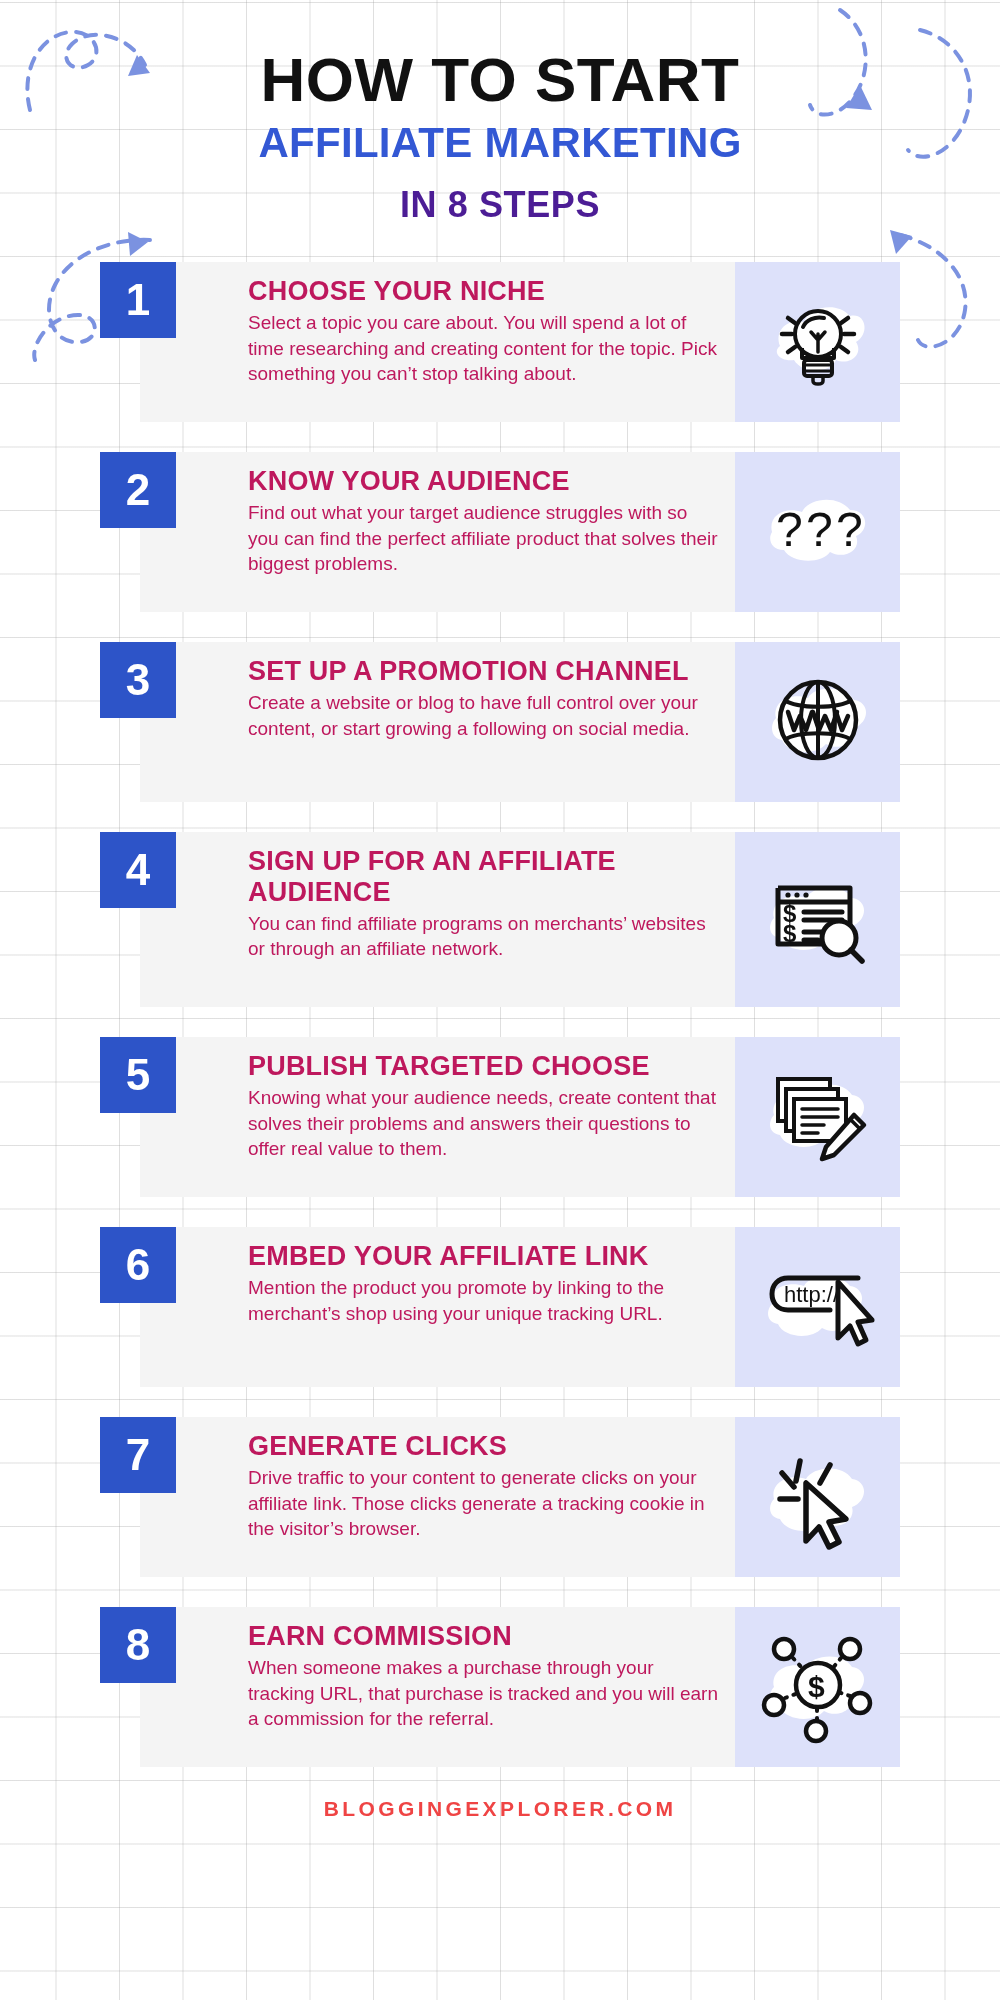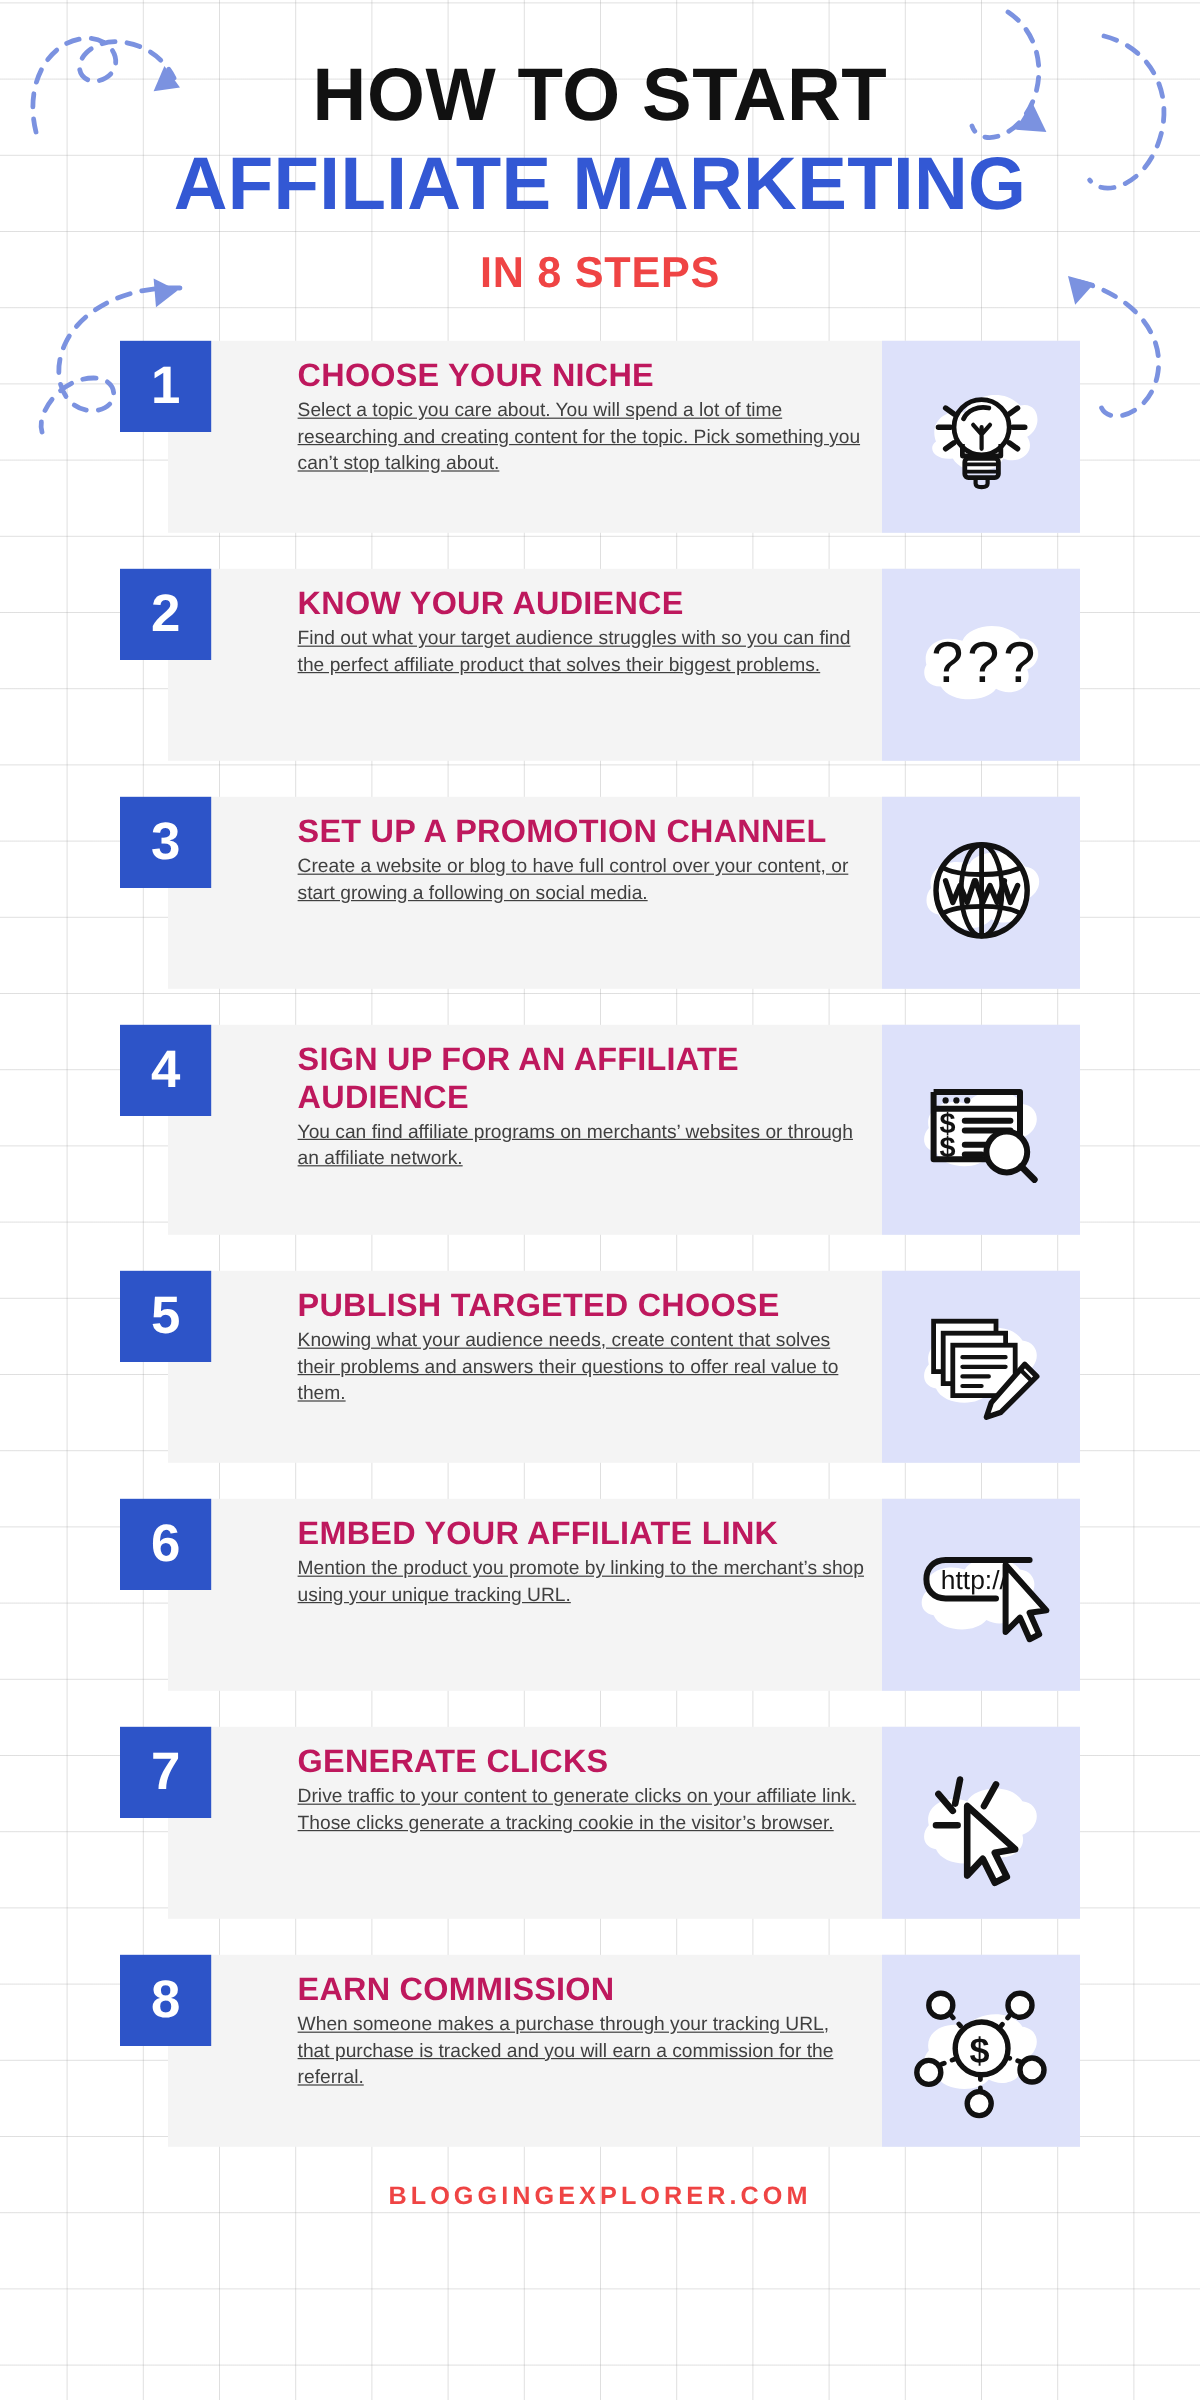--- a/index.html
+++ b/index.html
@@ -29,26 +29,26 @@
   .d-ml{ left:0px;   top:230px; }
   .d-mr{ left:880px; top:230px; }
 
   
   .header{ padding-top:49px; text-align:center; }
   .title-1{
     font-size:62px; font-weight:700; letter-spacing:.5px;
     color:#111111; line-height:1.0; white-space:nowrap;
   }
   .title-2{
-    font-size:62px; font-weight:700; letter-spacing:.3px;
+    font-size:42px; font-weight:700; letter-spacing:.3px;
     color:#3358d4; line-height:1.12; margin-top:8px; white-space:nowrap;
   }
   .title-3{
     font-size:36px; font-weight:700; letter-spacing:.6px;
-    color:#ef4444; margin-top:18px;
+    color:#4c1d95; margin-top:18px;
   }
 
   
   .steps{ margin-top:36px; }
   .step{
     position:relative;
     height:160px;
     margin:0 0 30px 0;
     padding-left:100px;   
   }
@@ -76,23 +76,22 @@
     flex:1;
     padding:14px 14px 10px 108px;
     display:flex; flex-direction:column; justify-content:flex-start;
   }
   .step-title{
     font-size:27px; font-weight:700; color:#be185d;
     letter-spacing:.2px; line-height:1.14;
     margin-bottom:3px;
   }
   .step-desc{
-    font-size:16px; color:#404040; line-height:1.36;
+    font-size:19px; color:#be185d; line-height:1.36;
     max-width:505px;
-    text-decoration:underline;
   }
   .icon-panel{
     width:165px; flex:0 0 165px;
     background:#dde1fa;
     display:flex; align-items:center; justify-content:center;
     position:relative;
   }
   .icon-panel svg{ display:block; }
 
   

